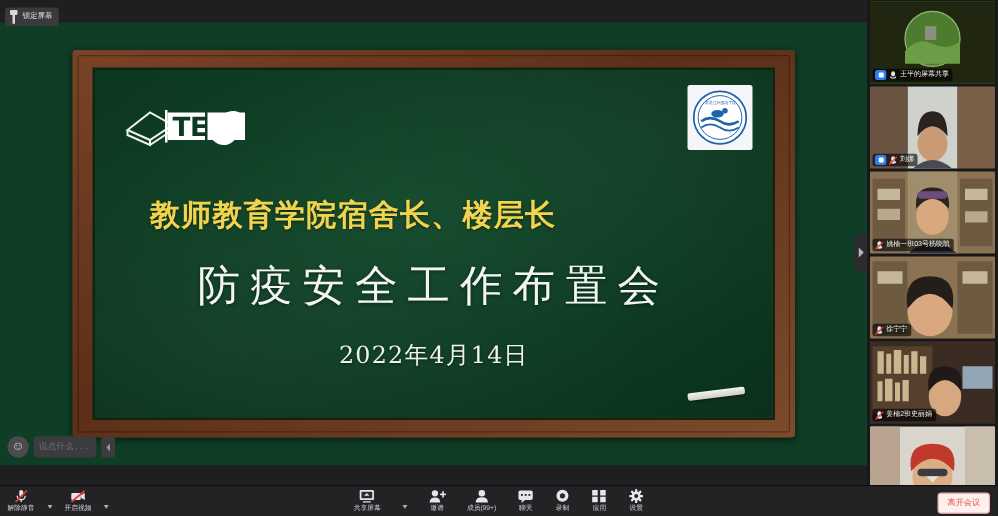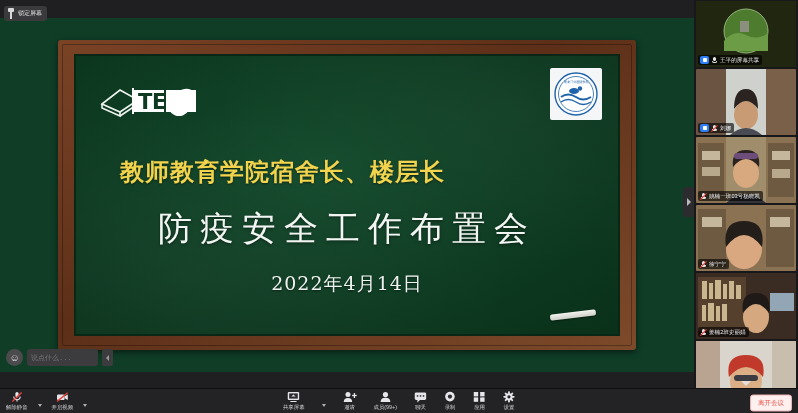--- a/index.html
+++ b/index.html
@@ -124,21 +124,21 @@
   .chat-composer {
     position: absolute; left: 6px; bottom: 22px;
     display: flex; align-items: center; gap: 4px; z-index: 26;
   }
   .emoji-btn {
     width: 17px; height: 17px; border-radius: 50%;
     background: #4b4b4e; color: #dcdcde; font-size: 10px;
     display: flex; align-items: center; justify-content: center; cursor: pointer;
   }
   .chat-field {
-    width: 71px; height: 17px; background: #3c3c3f; border: none; border-radius: 3px;
+    width: 50px; height: 17px; background: #3c3c3f; border: none; border-radius: 3px;
     color: #9a9a9e; font-size: 7px; padding: 0 4px;
     font-family: Liberation Mono, monospace;
   }
   .chat-send {
     width: 11px; height: 17px; background: #3c3c3f; border-radius: 2px;
     display:flex; align-items:center; justify-content:center; cursor:pointer;
   }
   .chat-send .chev2 {
     width:0;height:0;border-top:3px solid transparent;border-bottom:3px solid transparent;
     border-right:3px solid #9a9a9e;

